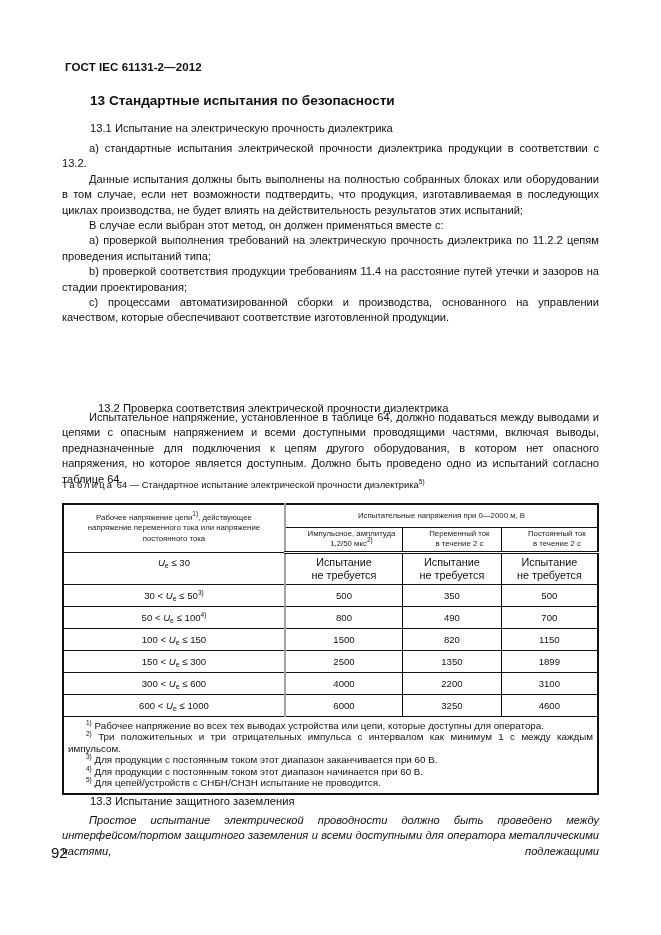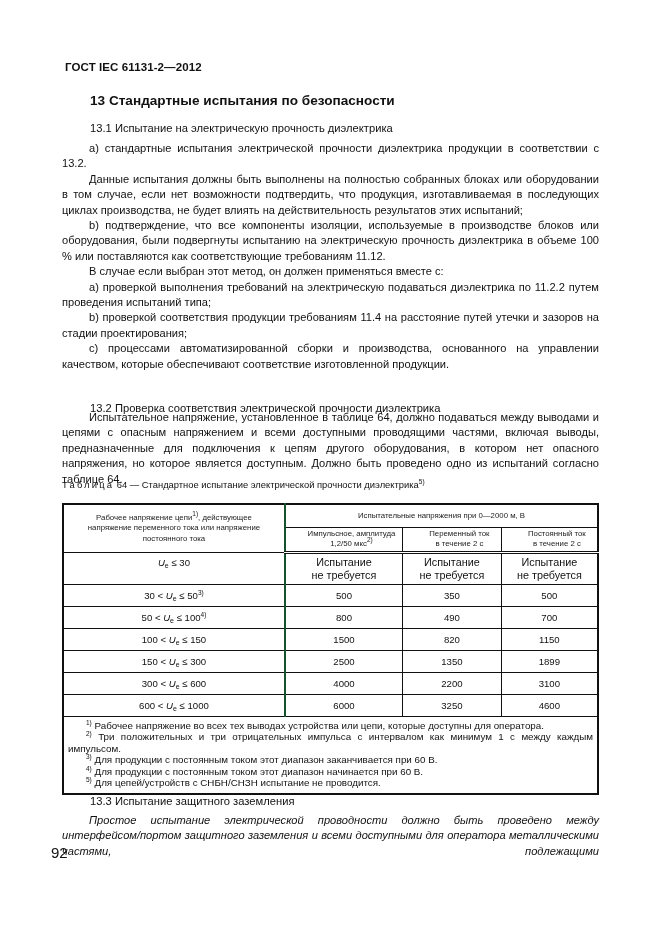--- a/index.html
+++ b/index.html
@@ -11,49 +11,48 @@
   .h2 { left: 90px; font-size: 11.2px; font-weight: normal; }
   .para { left: 62px; width: 537px; font-size: 11.1px; line-height: 15.4px; text-align: justify; }
   .para p { margin: 0; text-indent: 27px; }
   .caption { left: 62px; top: 479px; font-size: 9.4px; }
   .caption .spaced { letter-spacing: 2.2px; }
   sup { font-size: 6.5px; vertical-align: 4px; line-height: 0; }
   sub { font-size: 7px; vertical-align: -2px; line-height: 0; }
   table.t64 { position: absolute; left: 62px; top: 503px; width: 537px;
               border-collapse: collapse; border: 2px solid #111; font-size: 9.6px; }
   table.t64 td { border: 1px solid #111; text-align: center; vertical-align: middle; padding: 0; }
-  table.t64 td.vl { border-left: 2px solid #14532d; margin-top: 24px; }
+  table.t64 td.vl { border-left: 2px solid #a3a3a3; margin-top: 24px; }
   table.t64 .hdr { font-size: 7.8px; line-height: 10.5px; color: #222; }
   table.t64 tr.hbottom td { border-bottom: 3px double #111; padding-left: 15px; }
   table.t64 .big { font-size: 10.8px; line-height: 13px; }
   table.t64 td.foot { text-align: justify; padding: 3px 4px 4px 4px; font-size: 9.8px; line-height: 11.6px; }
   table.t64 td.foot p { margin: 0; text-indent: 18px; }
   .ue { font-style: italic; }
   .page-num { left: 51px; top: 844px; font-size: 15px; }
 </style>
 </head>
 <body>
 
 <div class="abs doc-header">ГОСТ  IEC 61131-2—2012</div>
 
 <div class="abs h1">13 Стандартные испытания по безопасности</div>
 
 <div class="abs h2" style="top:122px;">13.1 Испытание на электрическую прочность диэлектрика</div>
 
 <div class="abs para" style="top:141px;">
   <p>а) стандартные испытания электрической прочности диэлектрика продукции в соответствии с 13.2.</p>
   <p>Данные испытания должны быть выполнены на полностью собранных блоках или оборудовании в том случае, если нет возможности подтвердить, что продукция, изготавливаемая в последующих циклах производства, не будет влиять на действительность результатов этих испытаний;</p>
-  <p>b) подтверждение, что все компоненты изоляции, используемые в производстве блоков или оборудования, были подвергнуты испытанию на электрическую прочность диэлектрика в объеме 100 % или поставляются как соответствующие требованиям 11.12.</p>
   <p>В случае если выбран этот метод, он должен применяться вместе с:</p>
-  <p>а) проверкой выполнения требований на электрическую подаваться диэлектрика по 11.2.2 путем проведения испытаний типа;</p>
+  <p>а) проверкой выполнения требований на электрическую прочность диэлектрика по 11.2.2 цепям проведения испытаний типа;</p>
   <p>b) проверкой соответствия продукции требованиям 11.4 на расстояние путей утечки и зазоров на стадии проектирования;</p>
   <p>с) процессами автоматизированной сборки и производства, основанного на управлении качеством, которые обеспечивают соответствие изготовленной продукции.</p>
 </div>
 
-<div class="abs h2" style="top:402px;">13.2 Проверка соответствия электрической прочности диэлектрика</div>
+<div class="abs h2" style="top:402px;margin-left:8px;">13.2 Проверка соответствия электрической прочности диэлектрика</div>
 
 <div class="abs para" style="top:410px;">
   <p>Испытательное напряжение, установленное в таблице 64, должно подаваться между выводами и цепями с опасным напряжением и всеми доступными проводящими частями, включая выводы, предназначенные для подключения к цепям другого оборудования, в котором нет опасного напряжения, но которое является доступным. Должно быть проведено одно из испытаний согласно таблице 64.</p>
 </div>
 
 <div class="abs caption">
   <span class="spaced">Таблица</span><span> 64 — Стандартное испытание электрической прочности диэлектрика</span><sup>5)</sup>
 </div>
 
 <table class="t64">

